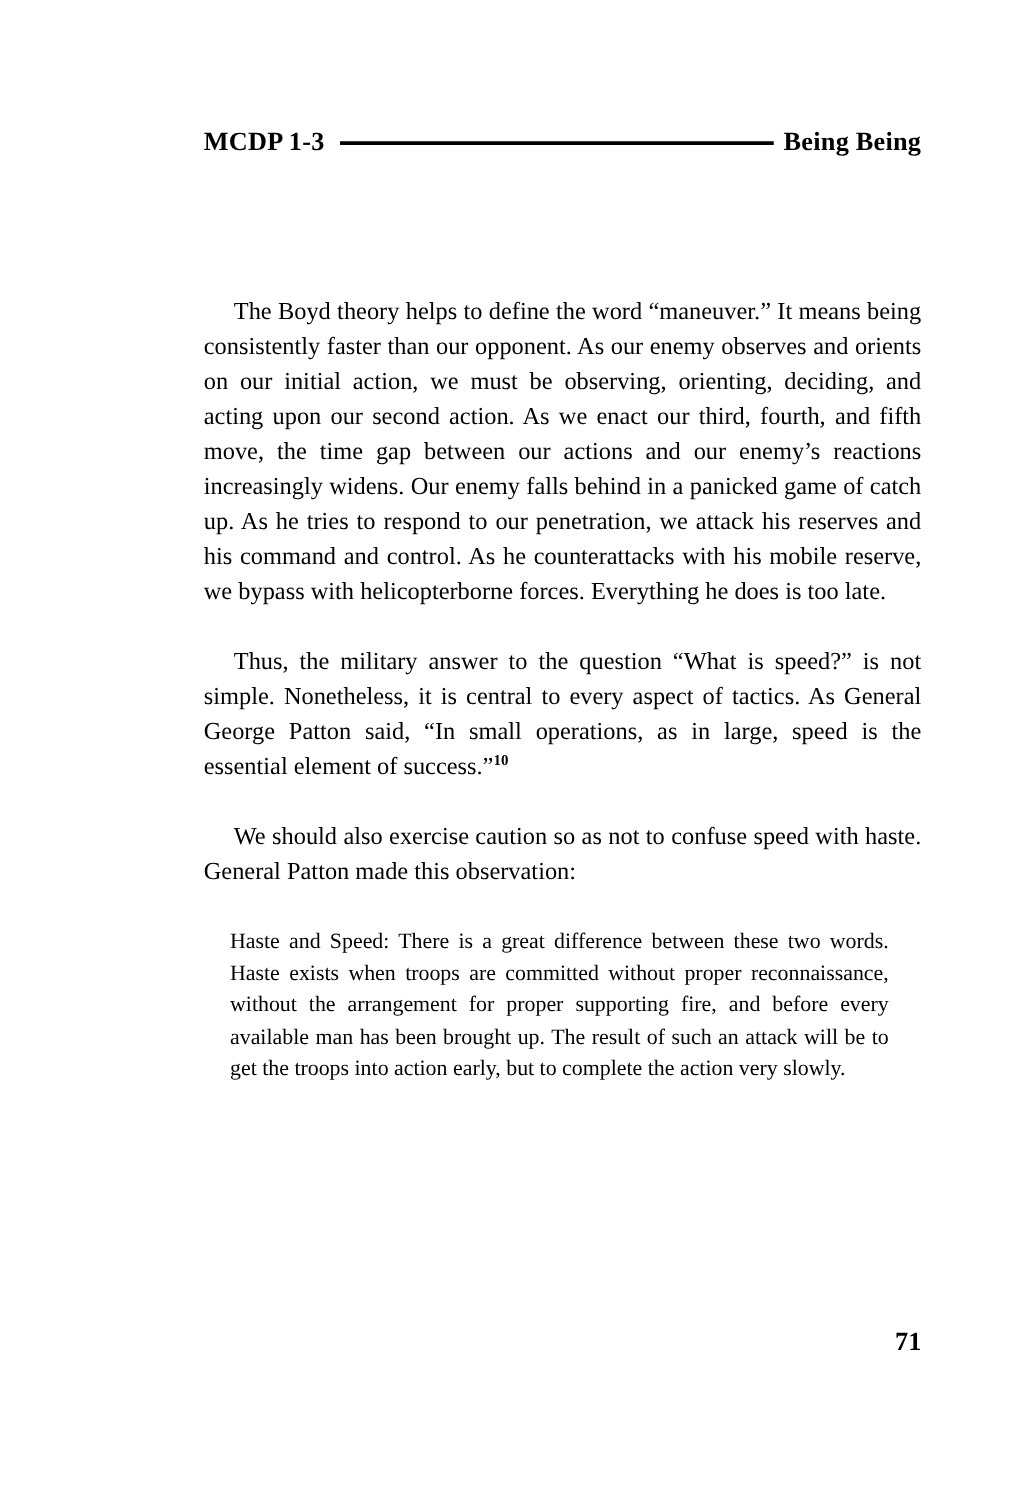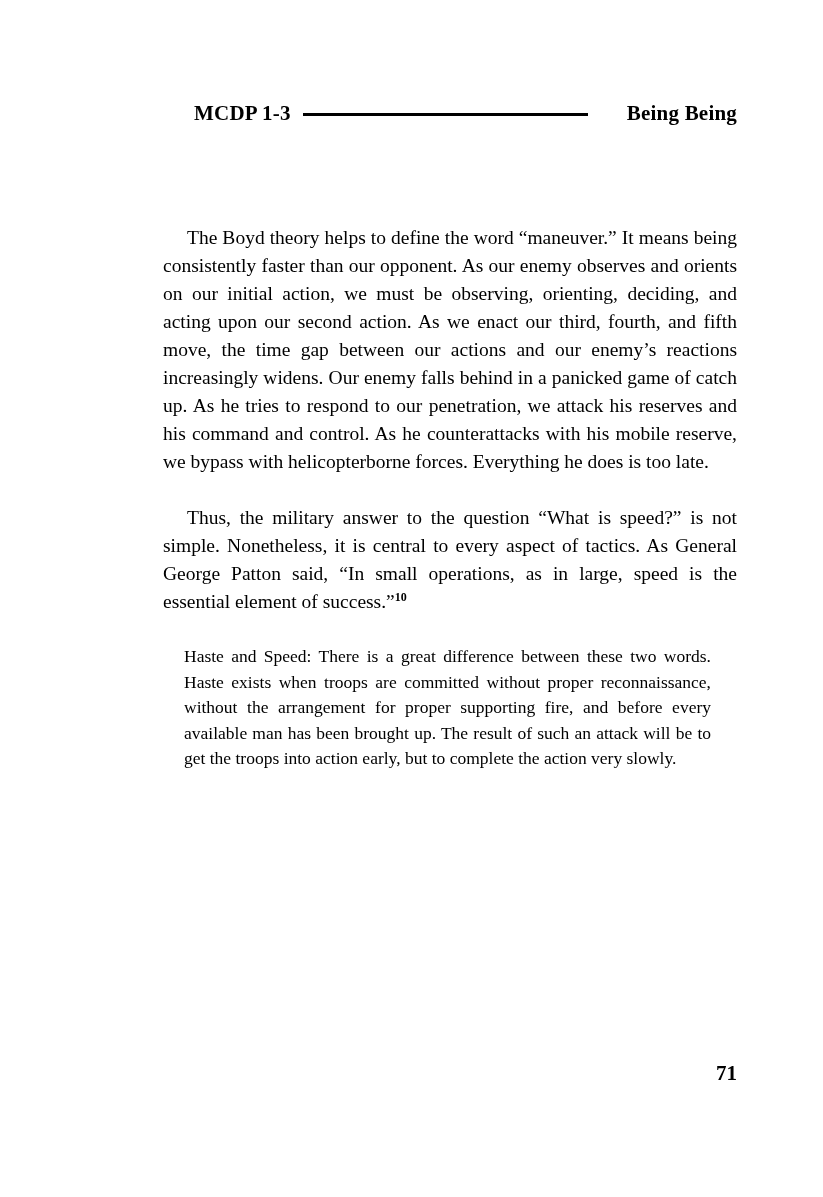--- a/index.html
+++ b/index.html
@@ -23,21 +23,20 @@
     left: 163px;
     width: 574px;
     display: flex;
     align-items: center;
   }
   .header-text {
     font-weight: bold;
     font-size: 21px;
     white-space: nowrap;
     letter-spacing: 0.2px;
-    margin-left: 31px;
   }
   .header-rule {
     flex: 1;
     height: 3px;
     background: #000000;
     margin: 2px 8px 0 12px;
   }
   .page-body {
     position: absolute;
     top: 224px;
@@ -46,20 +45,21 @@
   }
   .page-body p {
     margin: 0 0 28px 0;
     font-size: 19.5px;
     line-height: 28px;
     text-align: justify;
     text-align-last: left;
   }
   .page-body p.indent {
     text-indent: 24px;
+    margin-top: 12px;
   }
   .page-body p sup {
     font-size: 12px;
     line-height: 0;
     vertical-align: 7px;
     font-weight: bold;
   }
   .page-body blockquote {
     margin: 28px 0 12px 21px;
     padding: 0;
@@ -89,20 +89,21 @@
     <span class="header-text">Being Being</span>
   </header>
 
   <main class="page-body">
 
 
     <p class="indent">The Boyd theory helps to define the word “maneuver.” It means being consistently faster than our opponent. As our enemy observes and orients on our initial action, we must be observing, orienting, deciding, and acting upon our second action. As we enact our third, fourth, and fifth move, the time gap between our actions and our enemy’s reactions increasingly widens. Our enemy falls behind in a panicked game of catch up. As he tries to respond to our penetration, we attack his reserves and his command and control. As he counterattacks with his mobile reserve, we bypass with helicopterborne forces. Everything he does is too late.</p>
 
     <p class="indent"><span>Thus, the military answer to the question “What is speed?” is not simple. Nonetheless, it is central to every aspect of tactics. As General George Patton said, “In small operations, as in large, speed is the essential element of success.”</span><sup>10</sup></p>
 
+    <p class="indent">We should also exercise caution so as not to confuse speed with haste. General Patton made this observation:</p>
 
     <blockquote>Haste and Speed: There is a great difference between these two words. Haste exists when troops are committed without proper reconnaissance, without the arrangement for proper supporting fire, and before every available man has been brought up. The result of such an attack will be to get the troops into action early, but to complete the action very slowly.</blockquote>
 
   </main>
 
   <footer>
     <span class="page-number">71</span>
   </footer>
 
 </div>

